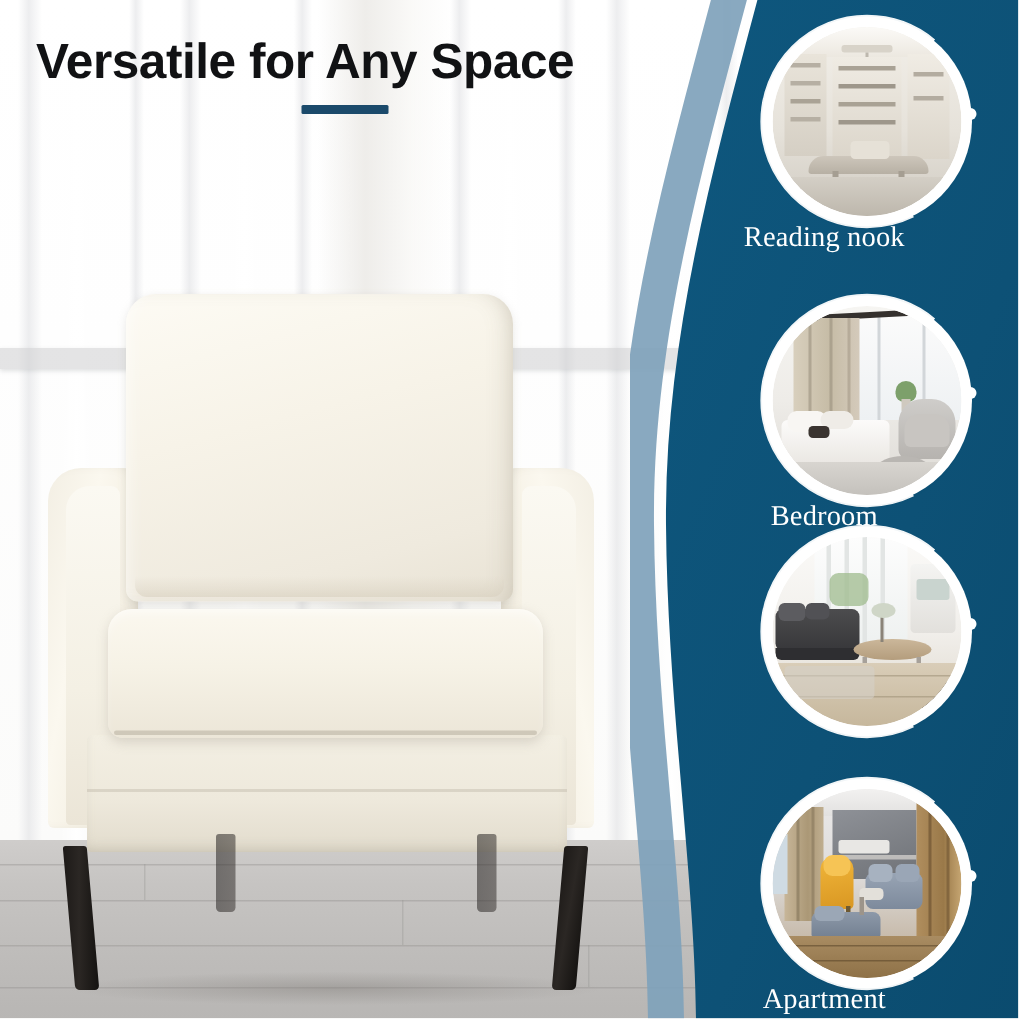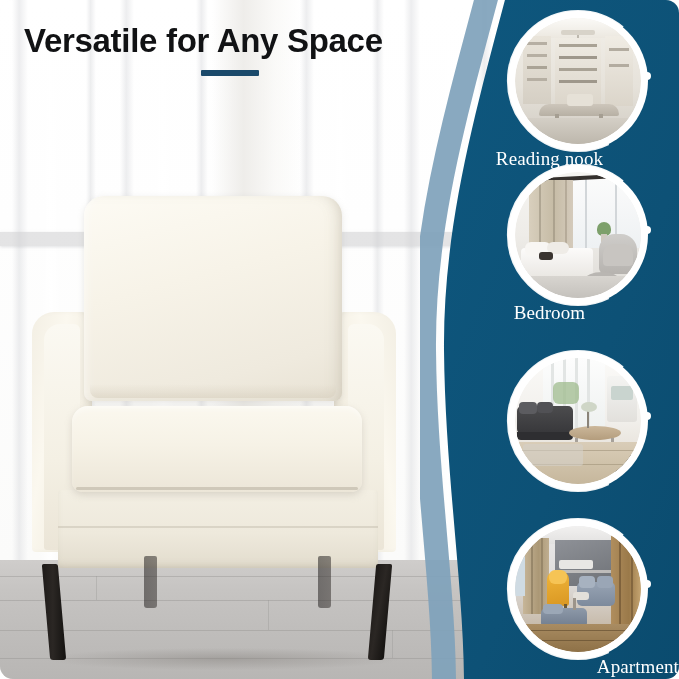--- a/index.html
+++ b/index.html
@@ -1,21 +1,21 @@
 <!DOCTYPE html>
 <html><head>
 <meta charset="utf-8">
 <style>
   html,body{margin:0;padding:0;}
   body{
     width:679px;height:679px;overflow:hidden;
     font-family:"Liberation Sans","DejaVu Sans",sans-serif;
     background:#ffffff;
   }
-  .stage{position:relative;width:679px;height:679px;overflow:hidden;background:#fdfdfd;border-radius:13px;}
+  .stage{position:relative;width:679px;height:679px;overflow:hidden;background:#fdfdfd;}
 
   
   .photo{position:absolute;left:0;top:0;width:520px;height:679px;overflow:hidden;
     background:linear-gradient(180deg,#fdfdfd 0%,#ffffff 55%,#f6f5f3 72%,#efeeec 100%);}
 
   
   .window-wall{position:absolute;left:0;top:0;width:520px;height:560px;
     background:linear-gradient(180deg,#ffffff 0%,#fefefe 40%,#fbfbfa 100%);}
   
   .mullion{position:absolute;left:0;width:520px;height:14px;background:rgba(205,206,208,.55);
@@ -212,21 +212,21 @@
           <div class="sc" style="left:24px;top:86px;width:80px;height:12px;background:linear-gradient(180deg,#cdc6bb,#b7b0a4);border-radius:20px 20px 4px 4px;"></div>
           <div class="sc" style="left:52px;top:76px;width:26px;height:12px;background:#e6e1d7;border-radius:3px;"></div>
           <div class="sc" style="left:40px;top:96px;width:4px;height:20px;background:#a59e92;"></div>
           <div class="sc" style="left:84px;top:96px;width:4px;height:20px;background:#a59e92;"></div>
           <div class="sc" style="left:0;top:100px;width:126px;height:26px;background:linear-gradient(180deg,#d4cfc6,#bdb7ac);"></div>
         </div>
       </div>
       <div class="caption" style="top:142px;">Reading nook</div>
     </div>
 
-    <div class="item" style="top:160px;height:170px;">
+    <div class="item" style="top:192px;height:170px;">
       <div class="ring-outer" style="top:0;">
         <svg width="150" height="150" viewBox="0 0 150 150">
           <circle cx="75" cy="75" r="70" fill="none" stroke="#ffffff" stroke-width="2.2" stroke-dasharray="300 140" stroke-dashoffset="-78" opacity=".95"></circle>
           <circle cx="144" cy="70" r="4" fill="#ffffff"></circle>
         </svg>
       </div>
       <div class="pic" style="top:12px;">
         <div class="pic-inner">
           <div class="sc" style="left:0;top:0;width:126px;height:126px;background:linear-gradient(180deg,#f6f5f2 0%,#eeece8 50%,#dcd9d4 100%);"></div>
           <div class="sc" style="left:40px;top:6px;width:86px;height:70px;background:linear-gradient(180deg,#fbfbfb,#eef1f3);"></div>
@@ -318,17 +318,17 @@
           <div class="sc" style="left:82px;top:50px;width:16px;height:12px;background:#9aa6b6;border-radius:4px;"></div>
           <div class="sc" style="left:26px;top:82px;width:46px;height:20px;background:linear-gradient(180deg,#8d99a9,#6f7c8d);border-radius:5px;"></div>
           <div class="sc" style="left:28px;top:78px;width:20px;height:10px;background:#9ba7b6;border-radius:4px;"></div>
           <div class="sc" style="left:58px;top:66px;width:16px;height:8px;background:#e3e0da;border-radius:3px;"></div>
           <div class="sc" style="left:58px;top:72px;width:3px;height:12px;background:#9c948a;"></div>
           <div class="sc" style="left:0;top:98px;width:126px;height:28px;background:linear-gradient(180deg,#a98c62,#8e7147);"></div>
           <div class="sc" style="left:0;top:104px;width:126px;height:1px;background:rgba(80,60,34,.5);"></div>
           <div class="sc" style="left:0;top:114px;width:126px;height:1px;background:rgba(80,60,34,.5);"></div>
         </div>
       </div>
-      <div class="caption" style="top:142px;text-align:right;">Apartment</div>
+      <div class="caption" style="top:142px;">Apartment</div>
     </div>
 
   </div>
 </div>
 
 </body></html>

